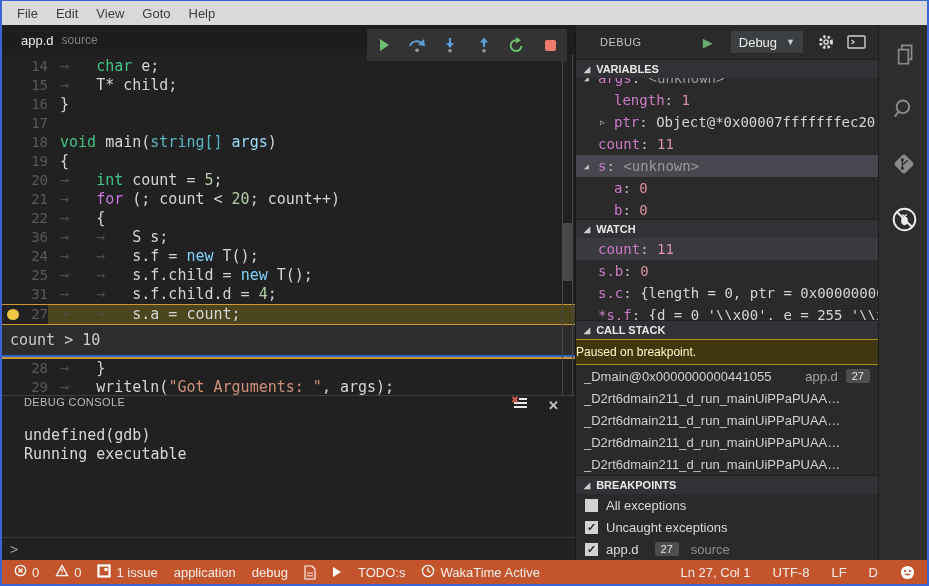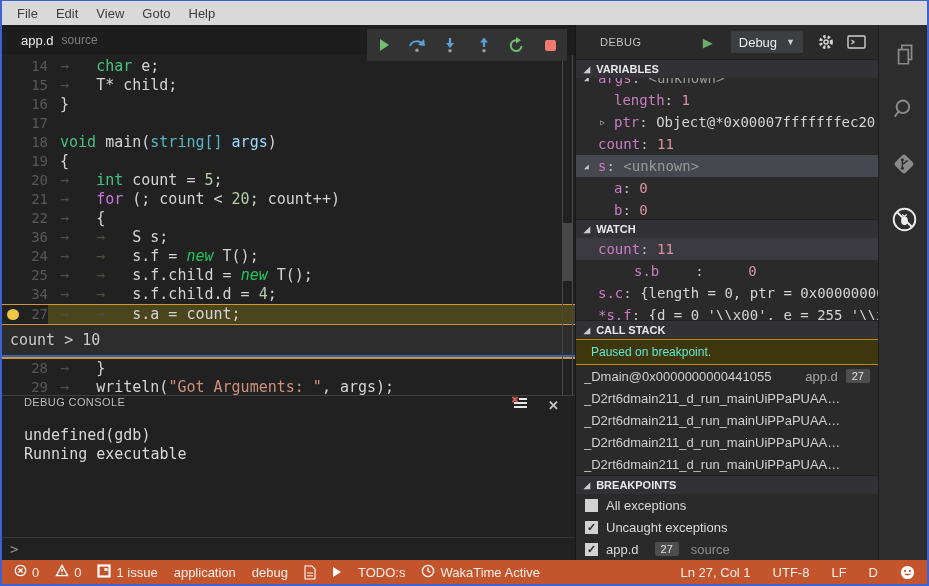--- a/index.html
+++ b/index.html
@@ -23,21 +23,21 @@
   .code-area{flex:1;min-height:0;overflow:hidden;position:relative;padding-top:2px;
     font-family:"DejaVu Sans Mono",monospace;font-size:15px;}
   .code-line{height:19px;line-height:19px;display:flex;white-space:pre;}
   .gutter{width:46px;flex:none;display:flex;}
   .bp-col{width:20px;flex:none;position:relative;}
   .bp-dot{position:absolute;left:5px;top:4px;width:12px;height:11px;border-radius:50%;background:#eec644;}
   .lnum{width:26px;flex:none;text-align:right;color:#585858;font-size:14px;}
   .code-text{flex:1;padding-left:12px;color:#d4d4d4;}
   .code-line.hl .code-text{background:#4a451d;}
   .tk-ws{color:#4e4e43;} .tk-kw{color:#43c383;} .tk-kw2{color:#56b6c2;} .tk-arg{color:#9cdcfe;}
-  .tk-ctl{color:#c678dd;} .tk-new{color:#22c55e;font-style:italic;} .tk-num{color:#b5cea8;} .tk-str{color:#ce9178;} .tk-pln{color:#d4d4d4;}
+  .tk-ctl{color:#c678dd;} .tk-new{color:#7dd3fc;} .tk-num{color:#b5cea8;} .tk-str{color:#ce9178;} .tk-pln{color:#d4d4d4;}
   .rule-orange{height:1px;background:#cf9733;}
   .rule-orange.thick{height:2px;}
   .rule-blue{height:2px;background:#2f63c0;}
   .cond-widget{height:30px;line-height:30px;background:#2d2d2d;color:#cbcbcb;padding-left:8px;font-size:15px;}
   .editor-scroll{position:absolute;top:0;right:2px;bottom:0;width:9px;border-left:1px solid #484848;border-right:1px solid #484848;z-index:5;}
   .editor-scroll-thumb{margin-top:168px;height:58px;background:#484848;}
   
   .console{height:164px;flex:none;border-top:1px solid #3f3f3f;position:relative;background:#212121;}
   .console-header{height:28px;display:flex;align-items:flex-start;padding:0 16px 0 22px;}
   .console-title{font-size:11px;color:#bdbdbd;letter-spacing:.4px;}
@@ -63,21 +63,21 @@
   #var-rows{height:141px;} #watch-rows{height:82px;} #frame-rows{height:110px;} #bp-rows{flex:1;text-align:center;}
   .tree-row{height:22px;display:flex;align-items:center;font-family:"DejaVu Sans Mono",monospace;
     font-size:14px;white-space:pre;cursor:pointer;}
   .tree-row.clipped{margin-top:-11px;}
   .twisty{width:14px;flex:none;font-size:8px;color:#c8c8c8;}
   .vkey{color:#cb7cc5;} .vsep{color:#bfbfbf;}
   .vval.num{color:#dc93a1;} .vval.dim{color:#9a9a9a;} .vval.pln{color:#d4d4d4;}
   #var-rows .selected{background:#47474f;}
   #watch-rows .selected{background:#3a3a40;}
   .status-banner{height:24px;line-height:24px;flex:none;background:#40360e;border-top:1px solid #b38f00;
-    border-bottom:1px solid #b38f00;color:#5eead4;font-size:12px;padding-left:15px;}
+    border-bottom:1px solid #b38f00;color:#fef9c3;font-size:12px;padding-left:0;}
   .frame{height:22px;display:flex;align-items:center;padding:0 8px;color:#d0d0d0;font-size:13px;cursor:pointer;text-align:center;}
   .frame-name{white-space:nowrap;overflow:hidden;}
   .frame-file{margin-left:auto;color:#a6a6a6;padding-left:8px;flex:none;}
   .badge{background:#4e4e4e;color:#e2e2e2;font-size:11px;padding:1px 6px;border-radius:2px;margin-left:8px;flex:none;}
   .bp-row{height:22px;display:flex;align-items:center;padding-left:9px;gap:8px;color:#dadada;font-size:13px;cursor:pointer;}
   .cb{width:13px;height:13px;background:#d2d2d2;flex:none;display:flex;align-items:center;justify-content:center;
     font-size:11px;font-weight:bold;color:#2b2b2b;}
   .bp-hint{color:#8f8f8f;margin-left:4px;}
   
   .activity{width:50px;flex:none;background:#2d2d2d;display:flex;flex-direction:column;align-items:center;
@@ -157,21 +157,21 @@
           <div class="code-line"><div class="gutter"><span class="bp-col"></span><span class="lnum">16</span></div><span class="code-text"><span class="tk-pln">}</span></span></div>
           <div class="code-line"><div class="gutter"><span class="bp-col"></span><span class="lnum">17</span></div><span class="code-text"></span></div>
           <div class="code-line"><div class="gutter"><span class="bp-col"></span><span class="lnum">18</span></div><span class="code-text"><span class="tk-kw">void</span><span class="tk-pln"> main(</span><span class="tk-kw2">string[]</span><span class="tk-pln"> </span><span class="tk-arg">args</span><span class="tk-pln">)</span></span></div>
           <div class="code-line"><div class="gutter"><span class="bp-col"></span><span class="lnum">19</span></div><span class="code-text"><span class="tk-pln">{</span></span></div>
           <div class="code-line"><div class="gutter"><span class="bp-col"></span><span class="lnum">20</span></div><span class="code-text"><span class="tk-ws">→   </span><span class="tk-kw">int</span><span class="tk-pln"> count = </span><span class="tk-num">5</span><span class="tk-pln">;</span></span></div>
           <div class="code-line"><div class="gutter"><span class="bp-col"></span><span class="lnum">21</span></div><span class="code-text"><span class="tk-ws">→   </span><span class="tk-ctl">for</span><span class="tk-pln"> (; count &lt; </span><span class="tk-num">20</span><span class="tk-pln">; count++)</span></span></div>
           <div class="code-line"><div class="gutter"><span class="bp-col"></span><span class="lnum">22</span></div><span class="code-text"><span class="tk-ws">→   </span><span class="tk-pln">{</span></span></div>
           <div class="code-line"><div class="gutter"><span class="bp-col"></span><span class="lnum">36</span></div><span class="code-text"><span class="tk-ws">→   →   </span><span class="tk-pln">S s;</span></span></div>
           <div class="code-line"><div class="gutter"><span class="bp-col"></span><span class="lnum">24</span></div><span class="code-text"><span class="tk-ws">→   →   </span><span class="tk-pln">s.f = </span><span class="tk-new">new</span><span class="tk-pln"> T();</span></span></div>
           <div class="code-line"><div class="gutter"><span class="bp-col"></span><span class="lnum">25</span></div><span class="code-text"><span class="tk-ws">→   →   </span><span class="tk-pln">s.f.child = </span><span class="tk-new">new</span><span class="tk-pln"> T();</span></span></div>
-          <div class="code-line"><div class="gutter"><span class="bp-col"></span><span class="lnum">34</span></div><span class="code-text"><span class="tk-ws">→   →   </span><span class="tk-pln">s.f.child.d = </span><span class="tk-num">4</span><span class="tk-pln">;</span></span></div>
+          <div class="code-line"><div class="gutter"><span class="bp-col"></span><span class="lnum">31</span></div><span class="code-text"><span class="tk-ws">→   →   </span><span class="tk-pln">s.f.child.d = </span><span class="tk-num">4</span><span class="tk-pln">;</span></span></div>
           <div class="rule-orange"></div>
           <div class="code-line hl"><div class="gutter"><span class="bp-col"><span class="bp-dot"></span></span><span class="lnum">27</span></div><span class="code-text"><span class="tk-ws">→   →   </span><span class="tk-pln">s.a = count;</span></span></div>
           <div class="rule-orange"></div>
           <div class="cond-widget">count &gt; 10</div>
           <div class="rule-blue"></div>
           <div class="rule-orange thick"></div>
           <div class="code-line"><div class="gutter"><span class="bp-col"></span><span class="lnum">28</span></div><span class="code-text"><span class="tk-ws">→   </span><span class="tk-pln">}</span></span></div>
           <div class="code-line"><div class="gutter"><span class="bp-col"></span><span class="lnum">29</span></div><span class="code-text"><span class="tk-ws">→   </span><span class="tk-pln">writeln(</span><span class="tk-str">"Got Arguments: "</span><span class="tk-pln">, args);</span></span></div>
         </div>
 
@@ -238,21 +238,21 @@
           <div class="tree-row" style="padding-left: 24px;"><span class="twisty"></span><span class="vkey">a</span><span class="vsep">: </span><span class="vval num">0</span></div>
           <div class="tree-row" style="padding-left: 24px;"><span class="twisty"></span><span class="vkey">b</span><span class="vsep">: </span><span class="vval num">0</span></div>
         </div>
 
       <div class="sec-header">
         <span class="sec-twisty">◢</span>
         <span>WATCH</span>
       </div>
       <div class="rows" id="watch-rows">
           <div class="tree-row selected" style="padding-left: 8px;"><span class="twisty"></span><span class="vkey">count</span><span class="vsep">: </span><span class="vval num">11</span></div>
-          <div class="tree-row" style="padding-left: 8px; gap: 36px;"><span class="twisty"></span><span class="vkey">s.b</span><span class="vsep">: </span><span class="vval num">0</span></div>
+          <div class="tree-row" style="padding-left: 8px;"><span class="twisty"></span><span class="vkey">s.b</span><span class="vsep">: </span><span class="vval num">0</span></div>
           <div class="tree-row" style="padding-left: 8px;"><span class="twisty"></span><span class="vkey">s.c</span><span class="vsep">: </span><span class="vval pln">{length = 0, ptr = 0x00000000…</span></div>
           <div class="tree-row" style="padding-left: 8px;"><span class="twisty"></span><span class="vkey">*s.f</span><span class="vsep">: </span><span class="vval pln">{d = 0 '\\x00', e = 255 '\\x</span></div>
         </div>
 
       <div class="sec-header">
         <span class="sec-twisty">◢</span>
         <span>CALL STACK</span>
       </div>
       <div class="status-banner">Paused on breakpoint.</div>
       <div class="rows" id="frame-rows">

